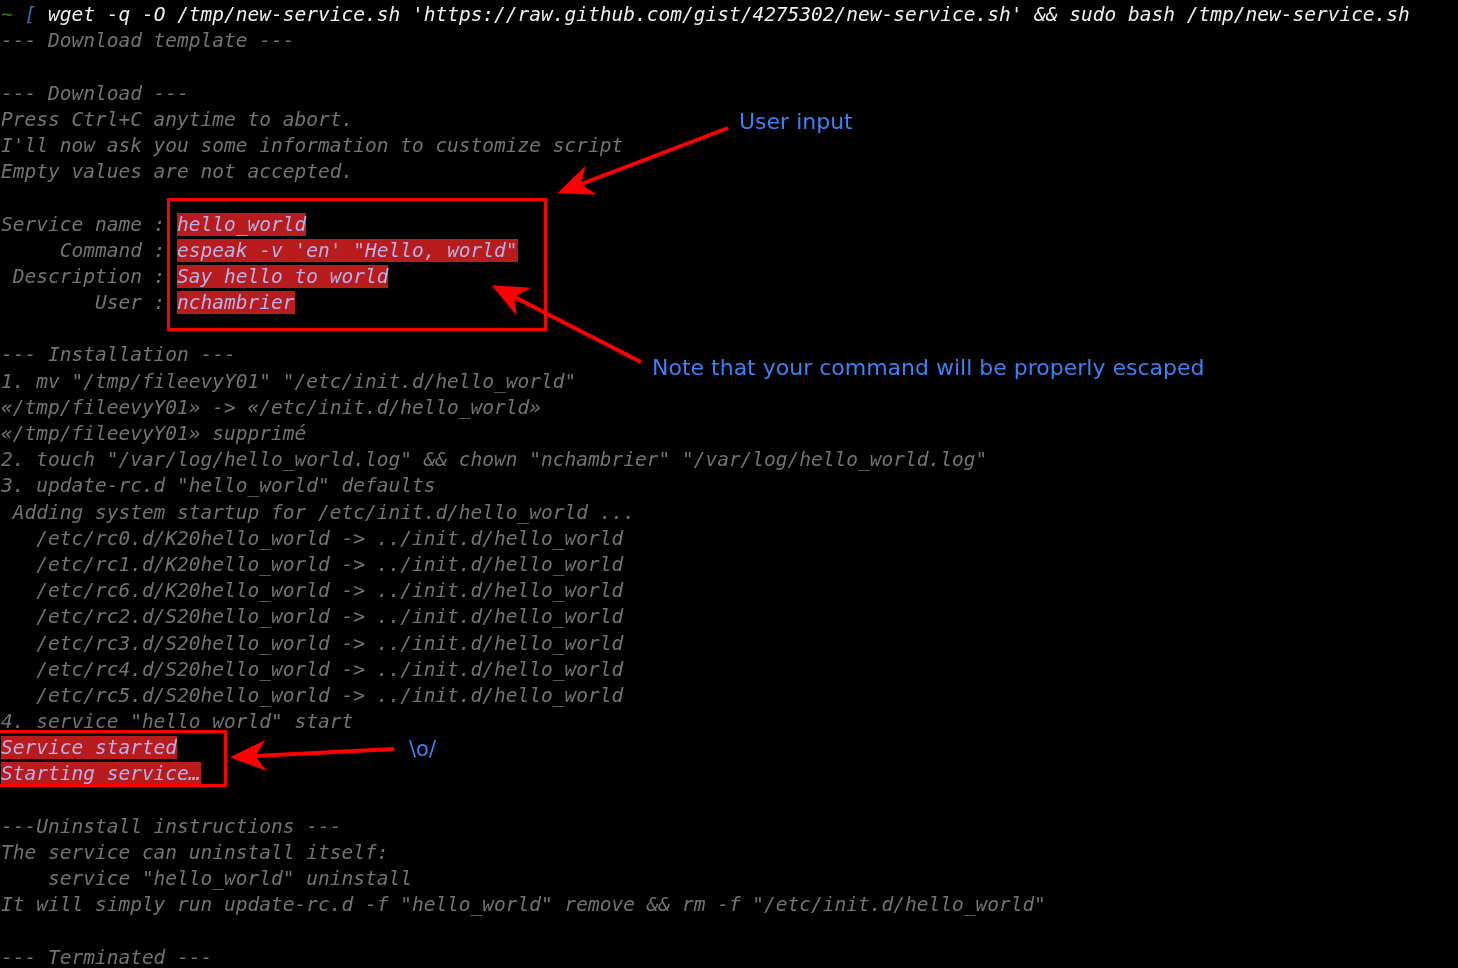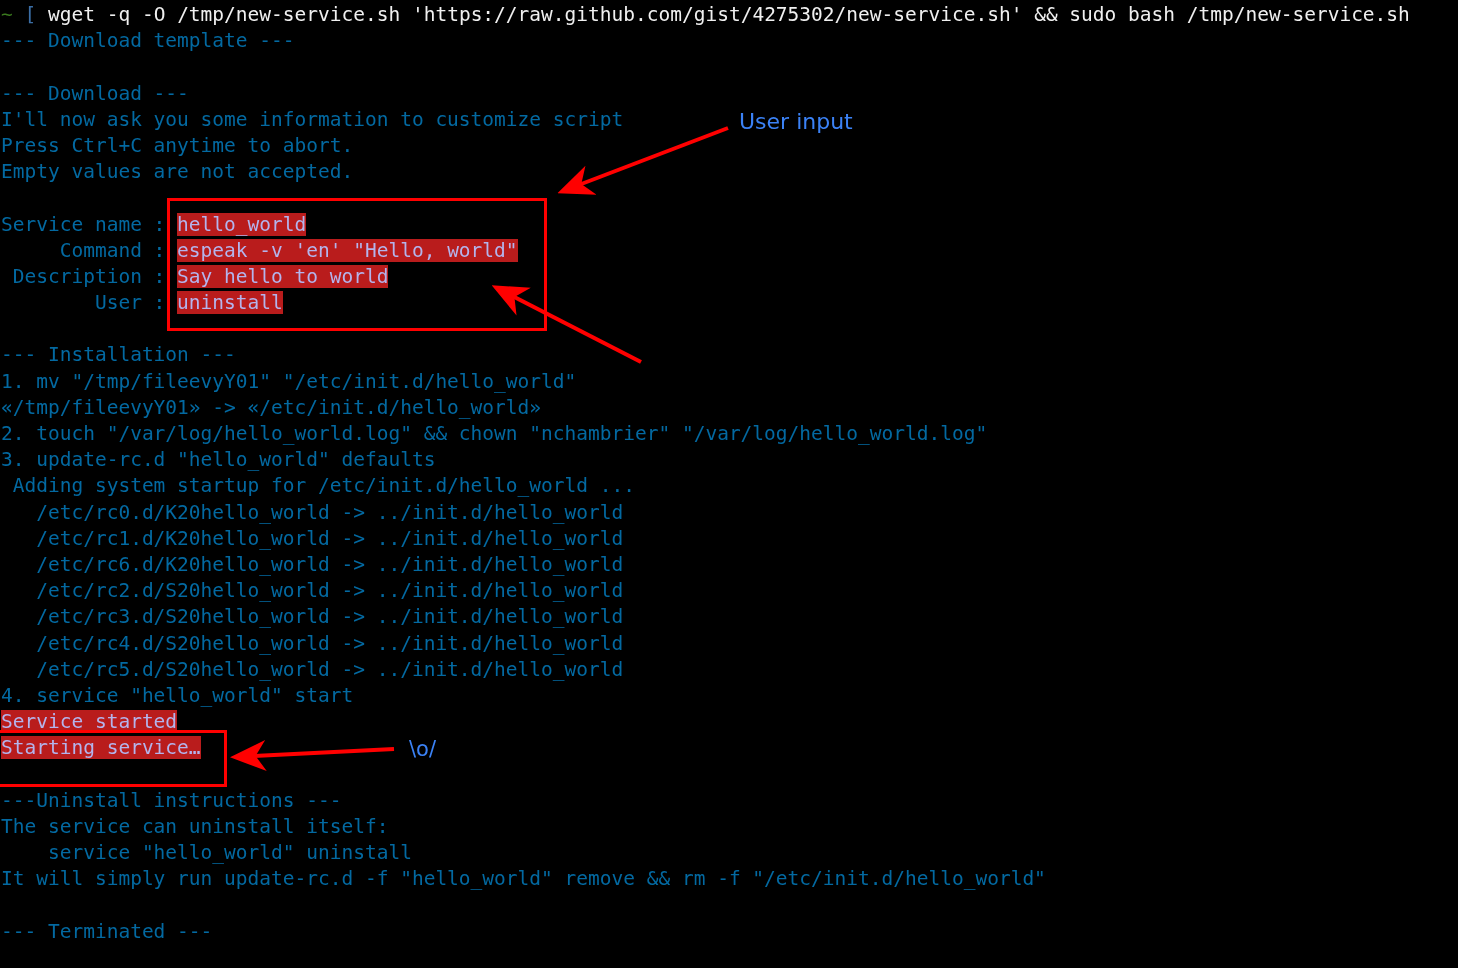--- a/index.html
+++ b/index.html
@@ -25,22 +25,23 @@
     position: absolute;
     left: 0;
     top: 2px;
     width: 1458px;
   }
   .line {
     white-space: pre;
     height: 26.2px;
     line-height: 26.2px;
     padding-left: 1px;
+    font-style: italic;
   }
-  .fg-default { color: #0369a1; }
+  .fg-default { color: #737373; }
   .fg-green   { color: #3a7a1e; }
   .fg-blue    { color: #3b6ea5; }
   .fg-white   { color: #f0f0f0; }
 
   
   .hl {
     background: #b91c1c;
     color: #b4b4ec;
   }
 
@@ -92,34 +93,35 @@
 
 <div id="terminal">
 
   <div class="lines">
 
     <div class="line"><span class="fg-green">~</span><span> </span><span class="fg-blue">[</span><span class="fg-white"> wget -q -O /tmp/new-service.sh 'https://raw.github.com/gist/4275302/new-service.sh' &amp;&amp; sudo bash /tmp/new-service.sh</span></div>
 
     <div class="line fg-default">--- Download template ---</div>
     <div class="line fg-default"></div>
     <div class="line fg-default">--- Download ---</div>
+    <div class="line fg-default">Press Ctrl+C anytime to abort.</div>
     <div class="line fg-default">I'll now ask you some information to customize script</div>
-    <div class="line fg-default">Press Ctrl+C anytime to abort.</div>
     <div class="line fg-default">Empty values are not accepted.</div>
     <div class="line fg-default"></div>
 
     <div class="line"><span class="fg-default">Service name : </span><span class="hl">hello_world</span></div>
     <div class="line"><span class="fg-default">     Command : </span><span class="hl">espeak -v 'en' "Hello, world"</span></div>
     <div class="line"><span class="fg-default"> Description : </span><span class="hl">Say hello to world</span></div>
-    <div class="line"><span class="fg-default">        User : </span><span class="hl">uninstall</span></div>
+    <div class="line"><span class="fg-default">        User : </span><span class="hl">nchambrier</span></div>
 
     <div class="line fg-default"></div>
     <div class="line fg-default">--- Installation ---</div>
     <div class="line fg-default">1. mv "/tmp/fileevyY01" "/etc/init.d/hello_world"</div>
     <div class="line fg-default">«/tmp/fileevyY01» -&gt; «/etc/init.d/hello_world»</div>
+    <div class="line fg-default">«/tmp/fileevyY01» supprimé</div>
     <div class="line fg-default">2. touch "/var/log/hello_world.log" &amp;&amp; chown "nchambrier" "/var/log/hello_world.log"</div>
     <div class="line fg-default">3. update-rc.d "hello_world" defaults</div>
     <div class="line fg-default"> Adding system startup for /etc/init.d/hello_world ...</div>
     <div class="line fg-default">   /etc/rc0.d/K20hello_world -&gt; ../init.d/hello_world</div>
     <div class="line fg-default">   /etc/rc1.d/K20hello_world -&gt; ../init.d/hello_world</div>
     <div class="line fg-default">   /etc/rc6.d/K20hello_world -&gt; ../init.d/hello_world</div>
     <div class="line fg-default">   /etc/rc2.d/S20hello_world -&gt; ../init.d/hello_world</div>
     <div class="line fg-default">   /etc/rc3.d/S20hello_world -&gt; ../init.d/hello_world</div>
     <div class="line fg-default">   /etc/rc4.d/S20hello_world -&gt; ../init.d/hello_world</div>
     <div class="line fg-default">   /etc/rc5.d/S20hello_world -&gt; ../init.d/hello_world</div>
@@ -149,15 +151,16 @@
     </defs>
 
     <line x1="728" y1="128" x2="563" y2="191" stroke="#ff0000" stroke-width="4" marker-end="url(#ah)"></line>
 
     <line x1="641" y1="362" x2="497" y2="288" stroke="#ff0000" stroke-width="4" marker-end="url(#ah)"></line>
 
     <line x1="394" y1="749" x2="236" y2="757" stroke="#ff0000" stroke-width="4" marker-end="url(#ah)"></line>
   </svg>
 
   <div class="anno-text" id="anno-user-input">User input</div>
+  <div class="anno-text" id="anno-escaped">Note that your command will be properly escaped</div>
   <div class="anno-text" id="anno-yay">\o/</div>
 
 </div>
 
 </body></html>

